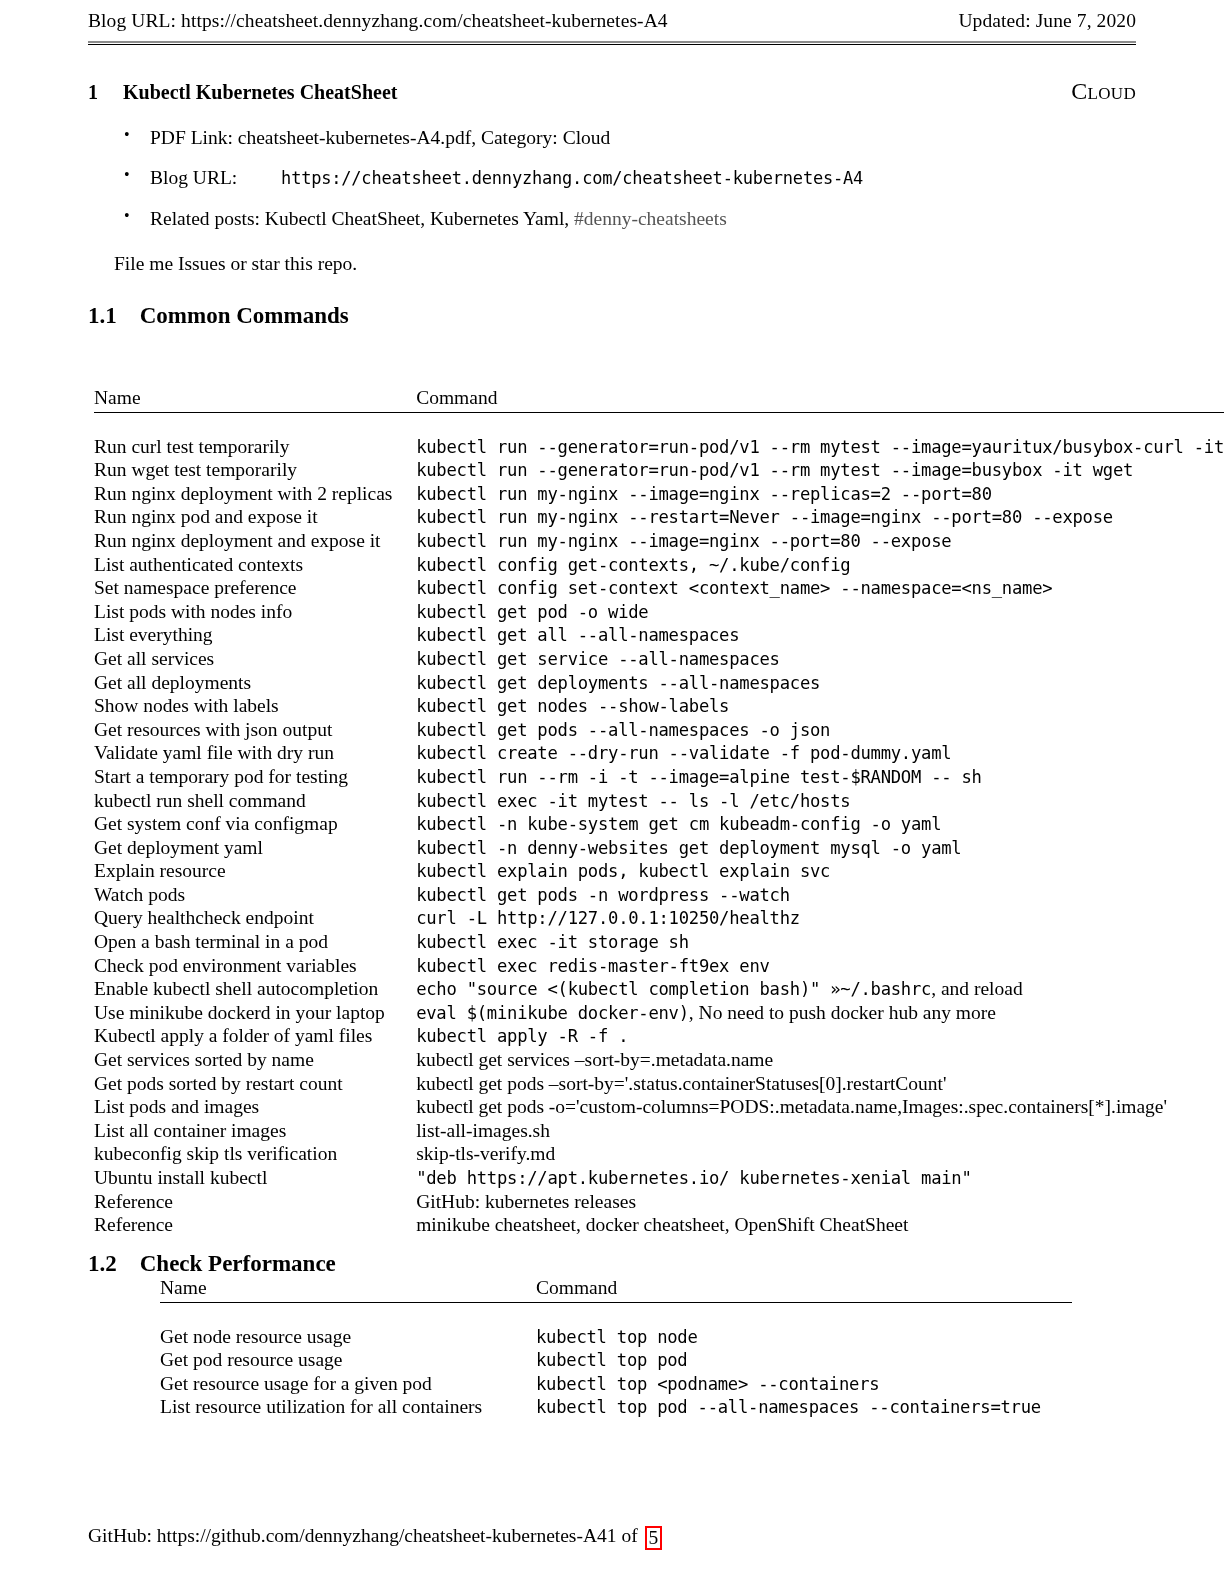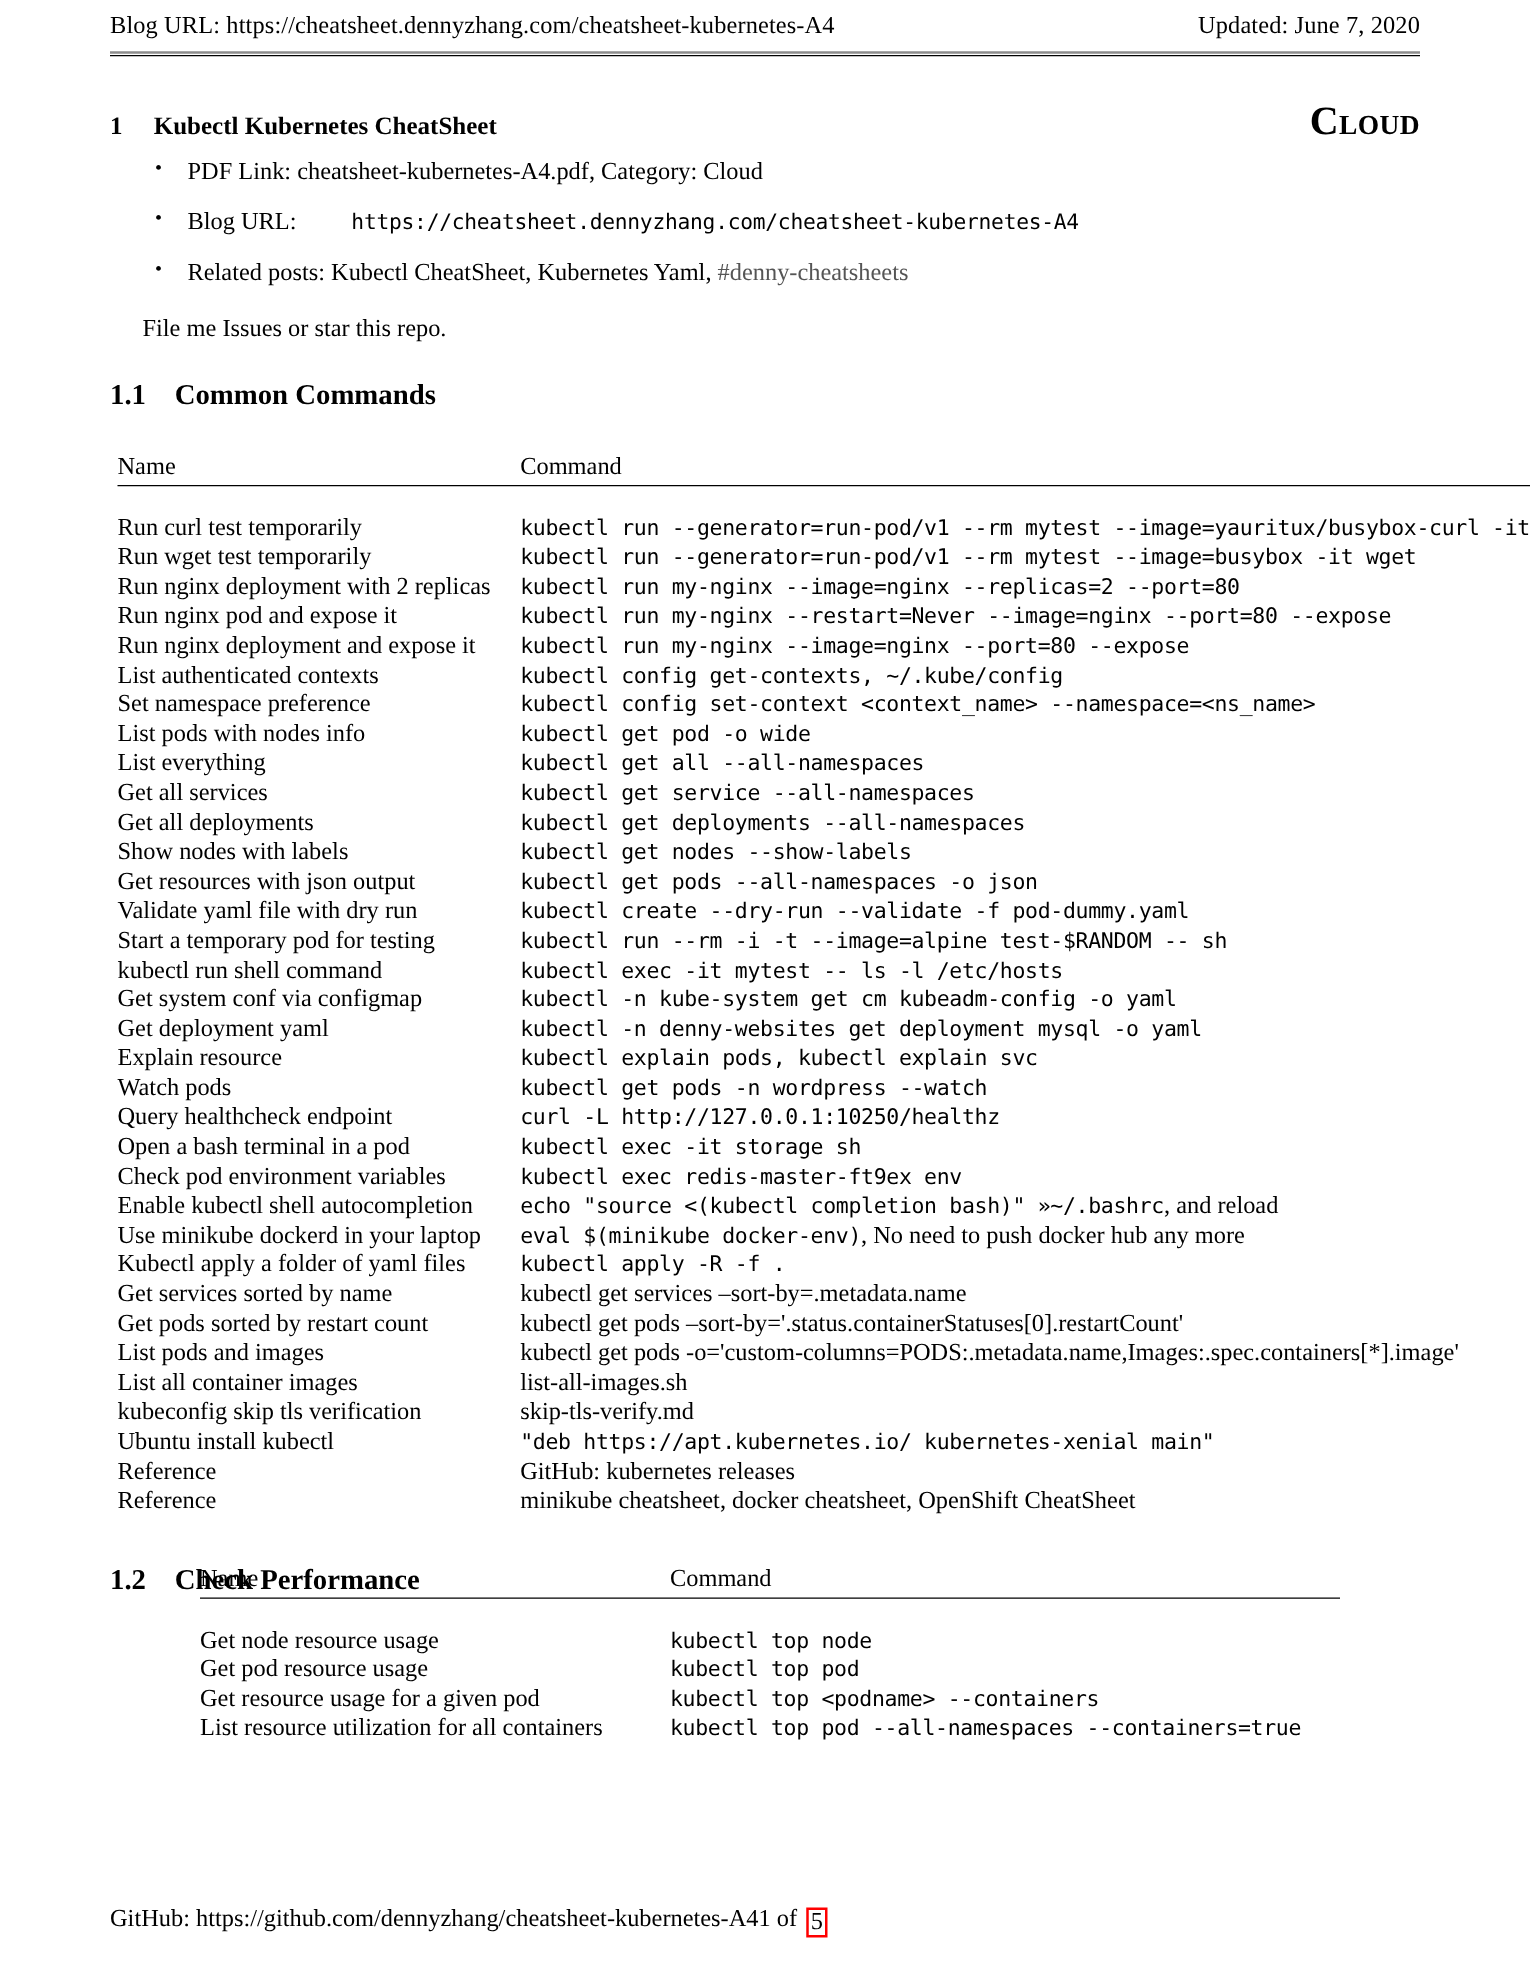--- a/index.html
+++ b/index.html
@@ -61,24 +61,23 @@
     display: flex;
     justify-content: space-between;
     align-items: baseline;
   }
   .title-left {
     font-size: 20px;
     font-weight: bold;
     white-space: pre;
   }
   .title-right {
-    font-size: 32px;
+    font-size: 24px;
     font-variant: small-caps;
     letter-spacing: 0.3px;
-    font-weight: bold;
   }
 
   
   .bullets {
     position: absolute;
     left: 118px;
     top: 126px;
     width: 1010px;
     font-size: 19.5px;
   }
@@ -119,20 +118,21 @@
     white-space: pre;
   }
   #sec-11 { left: 88px; top: 303px; }
   #sec-12 { left: 88px; top: 1217px; margin-top: 34px; }
 
   
   .tbl {
     position: absolute;
     border-collapse: collapse;
     font-size: 19.5px;
+    margin-top: 24px;
   }
   .tbl td, .tbl th {
     padding: 0;
     text-align: left;
     font-weight: normal;
     white-space: pre;
     vertical-align: baseline;
   }
   .tbl tr { height: 23.6px; }
   .rule-row td {

